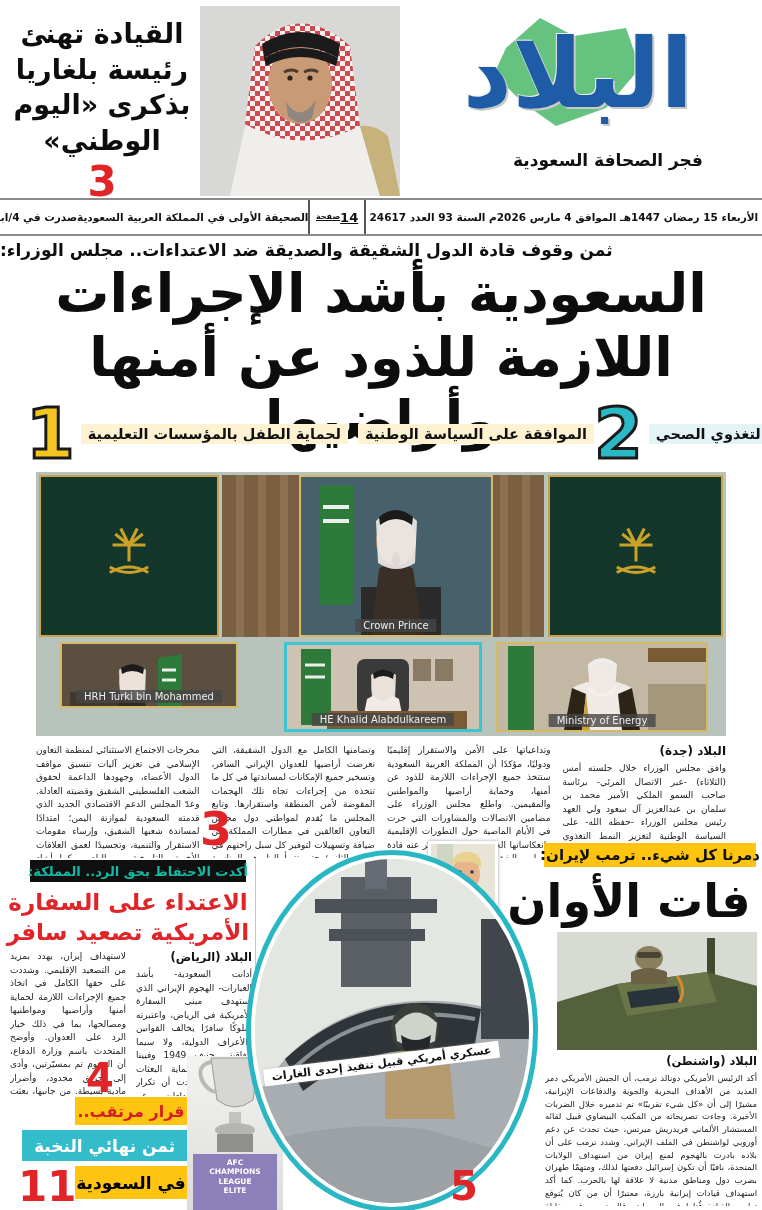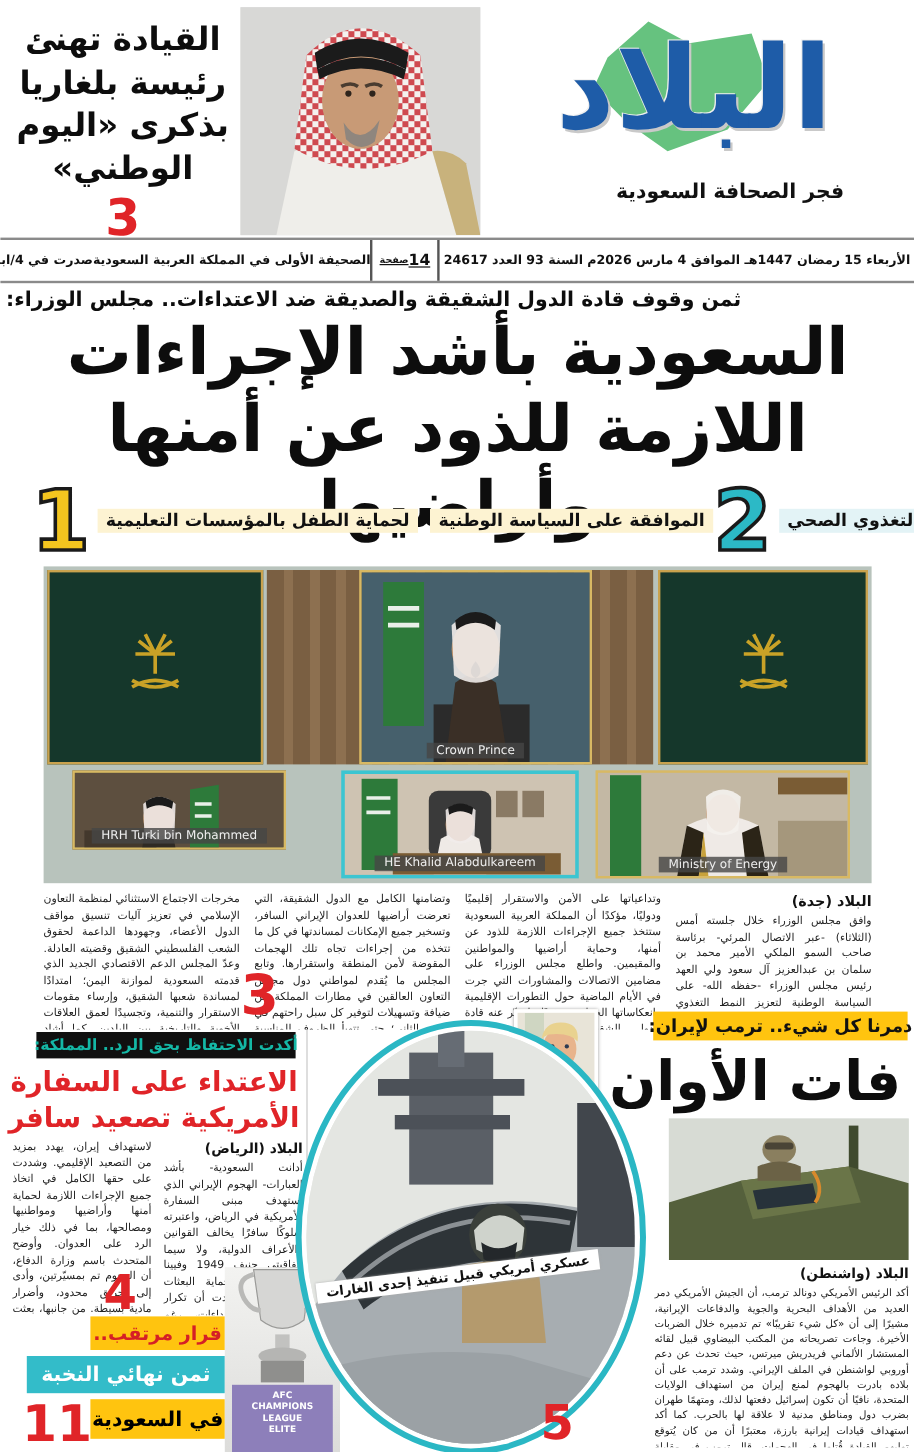--- a/index.html
+++ b/index.html
@@ -23,21 +23,21 @@
   .datestrip{left:0;top:198px;width:762px;height:34px;border-top:2px solid #8a8a8a;
              border-bottom:2px solid #8a8a8a;display:flex;align-items:stretch;}
   .ds-cell{display:flex;align-items:center;justify-content:center;font-weight:900;
            font-size:10.5px;color:#111;white-space:nowrap;}
   .ds-date{flex:0 0 52%;}
   .ds-pages{flex:0 0 7%;flex-direction:row;border-left:2px solid #555;border-right:2px solid #555;line-height:1;text-decoration:underline;}
   .ds-pages .n{font-size:13px;} .ds-pages .w{font-size:8px;}
   .ds-name{flex:0 0 26%;}
   .ds-founded{flex:1;}
   
-  .lead-kicker{left:0;top:240px;width:622px;text-align:center;font-size:17px;font-weight:900;color:#0d0d0d;}
+  .lead-kicker{left:0;top:240px;width:622px;text-align:left;font-size:17px;font-weight:900;color:#0d0d0d;}
   .lead-headline{left:0;top:262px;width:762px;text-align:center;font-size:54px;font-weight:900;
                  color:#0d0d0d;line-height:1.18;}
   
   .features{left:26px;top:398px;width:710px;height:72px;direction:ltr;display:flex;
             justify-content:space-between;align-items:center;}
   .feature{display:flex;align-items:center;gap:6px;}
   .fnum{font-size:70px;font-weight:900;line-height:.9;-webkit-text-stroke:3px #1a1a1a;}
   .f1 .fnum{color:#f3c51f;} .f2 .fnum{color:#2cb9c6;} .f3 .fnum{color:#ee5d78;}
   .flines{display:flex;flex-direction:row;align-items:center;gap:10px;direction:rtl;}
   .fline{font-size:14.5px;font-weight:900;color:#111;padding:2px 7px;white-space:nowrap;}

